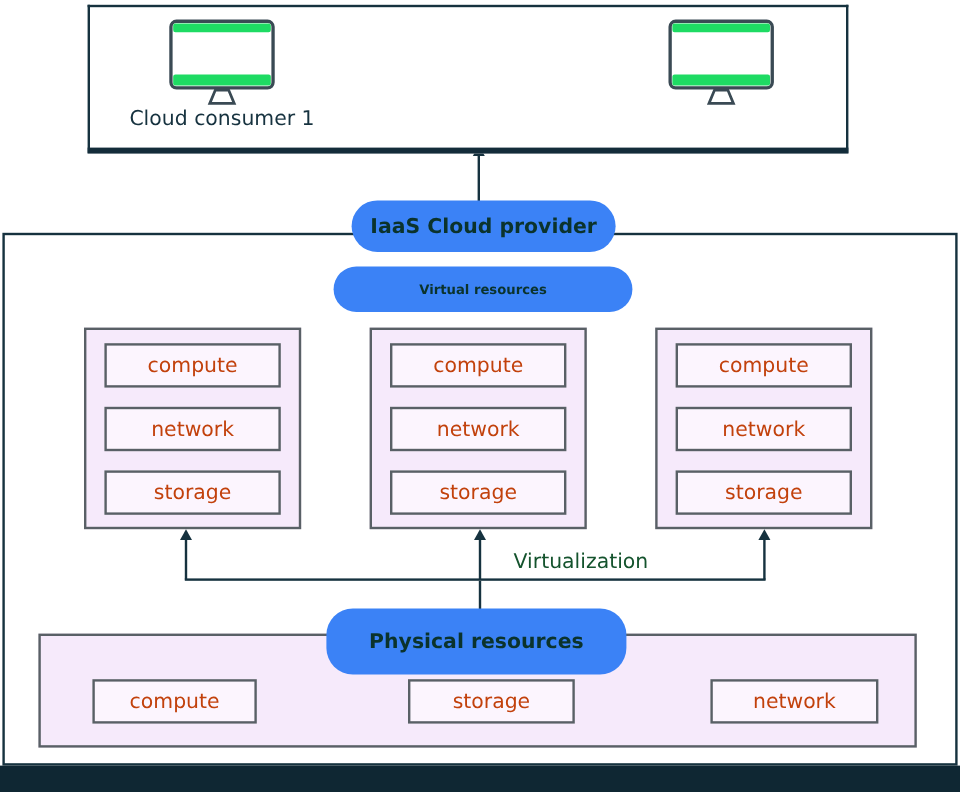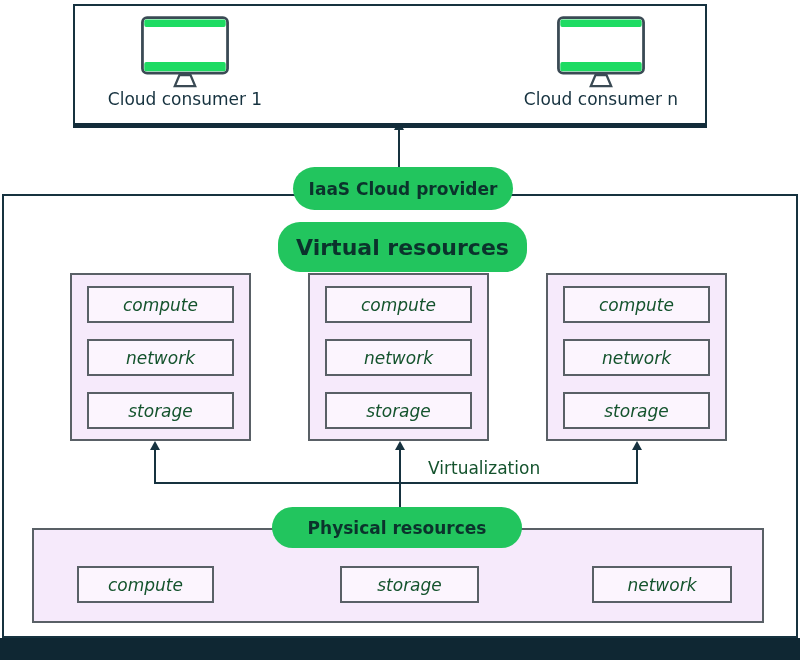--- a/index.html
+++ b/index.html
@@ -12,43 +12,43 @@
     position:absolute;left:73px;top:4px;width:616px;height:109px;
     border:2px solid #16323f;border-bottom:5px solid #132c3a;background:#fff;
     display:flex;justify-content:space-between;align-items:flex-start;
     padding:8px 4px 0 10px;box-sizing:content-box;z-index:3;
   }
   .consumer{display:flex;flex-direction:column;align-items:center;width:200px;}
   .consumer .mon{width:96px;height:74px;}
   .consumer .clabel{font-size:17px;margin-top:1px;white-space:nowrap;color:#16323f;}
   
   .pill{
-    position:absolute;background:#22c55e;border-radius:22px;color:#0b332c;
+    position:absolute;background:#3b82f6;border-radius:22px;color:#0b332c;
     display:flex;align-items:center;justify-content:center;
     font-weight:bold;z-index:6;white-space:nowrap;
   }
   .pill-iaas{left:293px;top:167px;width:220px;height:43px;font-size:17px;}
-  .pill-virtual{left:278px;top:222px;width:249px;height:50px;font-size:22px;}
-  .pill-physical{left:272px;top:507px;width:250px;height:41px;font-size:17px;}
+  .pill-virtual{left:278px;top:222px;width:249px;height:38px;font-size:11px;}
+  .pill-physical{left:272px;top:507px;width:250px;height:55px;font-size:17px;}
   
   .outer-box{
     position:absolute;left:2px;top:194px;width:792px;height:440px;
     border:2px solid #16323f;background:transparent;z-index:1;
   }
   
   .vgroup{
     position:absolute;top:273px;width:181px;height:168px;background:#f6eafb;
     border:2px solid #596066;display:flex;flex-direction:column;align-items:center;
     padding-top:11px;gap:16px;box-sizing:border-box;z-index:2;
   }
   .vg-a{left:70px;} .vg-b{left:308px;} .vg-c{left:546px;}
   .res-item{
     width:147px;height:37px;background:#fcf5fe;border:2px solid #596066;
     display:flex;align-items:center;justify-content:center;font-size:17px;
-    color:#14532d;box-sizing:border-box;font-style:italic;
+    color:#c2410c;box-sizing:border-box;
   }
   
   .line{position:absolute;background:#16323f;z-index:2;}
   .arrow-up{
     position:absolute;width:0;height:0;z-index:2;
     border-left:5px solid transparent;border-right:5px solid transparent;
     border-bottom:9px solid #16323f;
   }
   .vlabel{position:absolute;left:428px;top:458px;font-size:17px;color:#14532d;z-index:2;}
   
@@ -81,21 +81,20 @@
     </div>
 
 
     <div class="consumer">
       <svg class="mon" viewBox="0 0 100 80">
         <rect x="4" y="4" width="92" height="60" rx="5" fill="#ffffff" stroke="#3a4a54" stroke-width="3"></rect>
         <path d="M44 66 L56 66 L61 78 L39 78 Z" fill="#ffffff" stroke="#3a4a54" stroke-width="2.5"></path>
         <rect x="6" y="6" width="88" height="8" rx="2" fill="#1edb63"></rect>
         <rect x="6" y="52" width="88" height="10" rx="2" fill="#1edb63"></rect>
       </svg>
-      <div class="clabel">Cloud consumer n</div>
     </div>
   </div>
 
   <div class="arrow-up" style="left:394px;top:121px;"></div>
   <div class="line" style="left:398px;top:129px;width:2px;height:39px;"></div>
 
   <div class="outer-box"></div>
 
   <div class="pill pill-iaas">IaaS Cloud provider</div>
   <div class="pill pill-virtual">Virtual resources</div>

